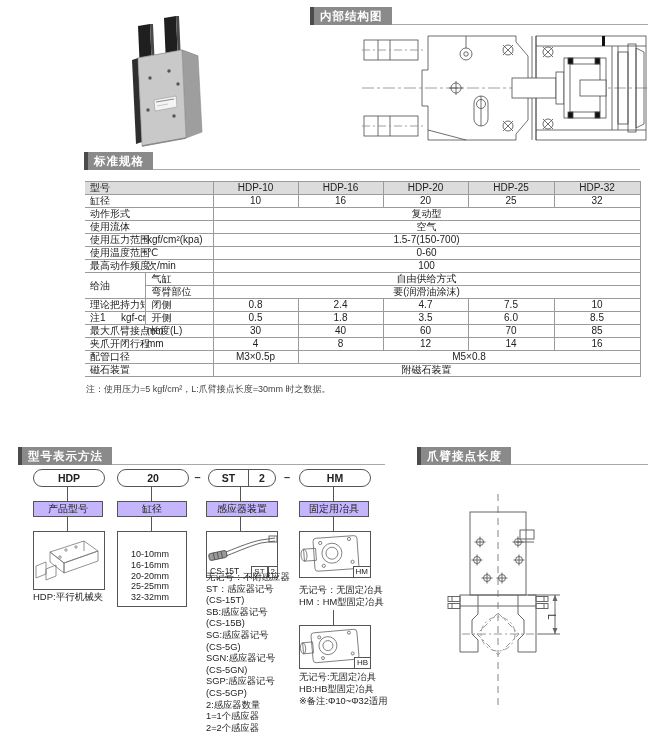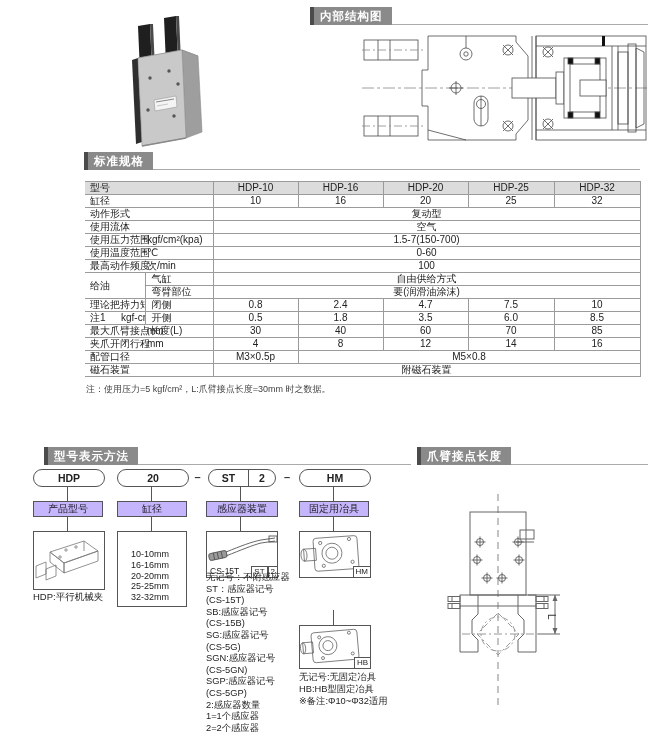--- a/index.html
+++ b/index.html
@@ -233,21 +233,21 @@
           <td class="val" colspan="4">M5×0.8</td>
         </tr>
         <tr>
           <td class="lbl" colspan="2"><span>磁石装置</span></td>
           <td class="val" colspan="5">附磁石装置</td>
         </tr>
       </tbody>
   </table>
   <div class="note">注：使用压力=5 kgf/cm²，L:爪臂接点长度=30mm 时之数据。</div>
 
-  <div class="sechdr" style="left:44px;top:446px;width:367px;">
+  <div class="sechdr" style="left:18px;top:446px;width:367px;">
     <span class="secbox">型号表示方法</span>
   </div>
 
   <div class="pill" style="left:33px;top:469px;width:70px;"><span>HDP</span></div>
   <div class="pill" style="left:117px;top:469px;width:70px;"><span>20</span></div>
   <div class="dash" style="left:189px;top:469px;width:17px;">–</div>
   <div class="pill split" style="left:208px;top:469px;width:66px;">
     <span style="width:39px;">ST</span>
     <span class="pdiv"></span>
     <span style="width:26px;">2</span>
@@ -341,20 +341,24 @@
         <rect x="4" y="15" width="12" height="12"></rect>
           <ellipse cx="4" cy="21" rx="3" ry="6"></ellipse>
         <circle cx="21" cy="10" r="1.6"></circle>
           <circle cx="50" cy="8" r="1.6"></circle>
         <circle cx="23" cy="33" r="1.6"></circle>
           <circle cx="52" cy="31" r="1.6"></circle>
       </g>
     </svg>
     <div class="tag" style="right:-1px;bottom:-1px;">HM</div>
   </div>
+  <div class="tlist wide" style="left:299px;top:584px;">
+      <div>无记号：无固定冶具</div>
+      <div>HM：HM型固定冶具</div>
+    </div>
 
   <div class="vline" style="left:333px;top:610px;height:15px;"></div>
 
   <div class="imgbox" style="left:299px;top:625px;width:70px;height:42px;">
     <svg width="70" height="41" viewBox="0 0 70 41">
       <g stroke="#666" stroke-width="0.8" fill="none" transform="rotate(-5 35 20)">
         <rect x="12" y="5" width="46" height="30" rx="3"></rect>
         <circle cx="28" cy="19" r="9"></circle>
           <circle cx="28" cy="19" r="5"></circle>
         <rect x="3" y="14" width="10" height="11"></rect>

